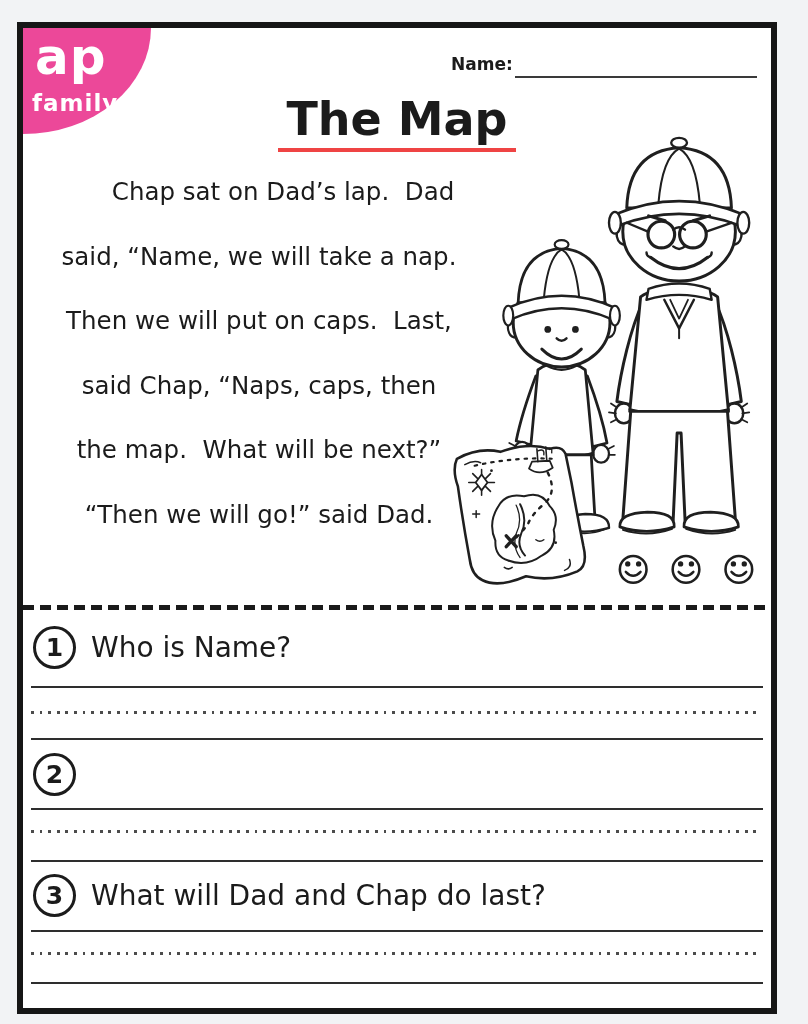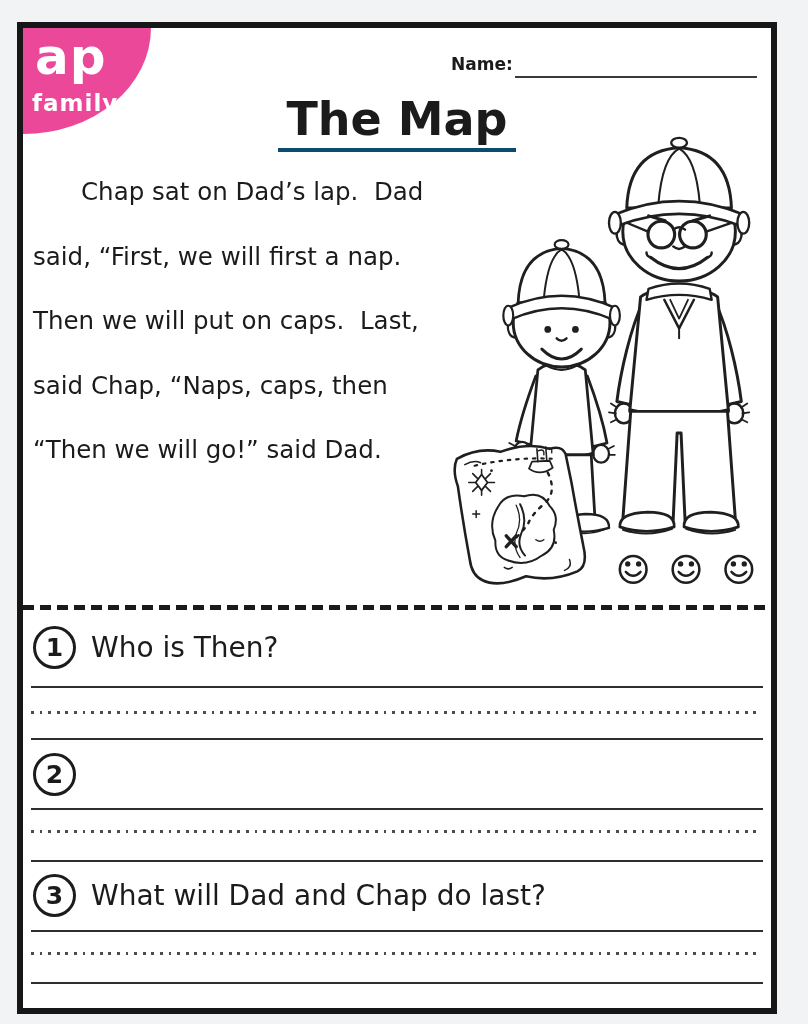--- a/index.html
+++ b/index.html
@@ -42,26 +42,26 @@
   .name-label{font-size:17px;font-weight:bold;line-height:28px;}
   .name-line{flex:1;border-bottom:2.5px solid #3a3a3a;height:26px;margin-left:2px;}
   
   .title-wrap{
     position:absolute;left:0;top:64px;width:748px;text-align:center;
   }
   .title{
     display:inline-block;
     font-size:46px;font-weight:bold;
     padding:0 8px 2px 8px;
-    border-bottom:4px solid #0c4a6e;
+    border-bottom:4px solid #ef4444;
     white-space:pre;
   }
   
   .passage{
-    position:absolute;left:10px;top:132px;width:452px;
+    position:absolute;left:10px;top:132px;width:452px;text-align:center;
   }
   .passage-line{
     white-space:pre;
     font-size:24.5px;
     line-height:64.5px;
     height:64.5px;
   }
   .passage-line.first{text-indent:48px;}
   
   .illus{
@@ -107,23 +107,24 @@
     <span class="name-label">Name:</span>
     <span class="name-line"></span>
   </div>
 
   <div class="title-wrap">
     <span class="title">The Map</span>
   </div>
 
   <div class="passage">
     <div class="passage-line first">Chap sat on Dad’s lap.  Dad</div>
-    <div class="passage-line">said, “First, we will first a nap.</div>
+    <div class="passage-line">said, “Name, we will take a nap.</div>
     <div class="passage-line">Then we will put on caps.  Last,</div>
     <div class="passage-line">said Chap, “Naps, caps, then</div>
+    <div class="passage-line">the map.  What will be next?”</div>
     <div class="passage-line">“Then we will go!” said Dad.</div>
   </div>
 
   <svg class="illus" viewBox="0 0 330 480" xmlns="http://www.w3.org/2000/svg">
     <g stroke="#1f1f1f" fill="#ffffff" stroke-linecap="round" stroke-linejoin="round">
 
       <g>
         <path d="M200,180 C188,206 178,248 174,280 L191,284 C196,250 203,214 212,188 Z" stroke-width="3"></path>
         <ellipse cx="181" cy="292" rx="9" ry="10" stroke-width="2.5"></ellipse>
         <path d="M174,286 l-6,-4 M173,292 l-7,-1 M174,298 l-6,3" fill="none" stroke-width="1.8"></path>
@@ -227,21 +228,21 @@
         <circle cx="303" cy="444.5" r="2.7" fill="#1f1f1f" stroke="none"></circle>
         <path d="M290,452.5 Q297.5,460.5 305,452.5" fill="none" stroke-width="2.4"></path>
       </g>
     </g>
   </svg>
 
   <div class="divider"></div>
 
   <div class="question" style="top:598px;">
     <span class="qnum">1</span>
-    <span class="qtext">Who is Then?</span>
+    <span class="qtext">Who is Name?</span>
   </div>
   <div class="ans-solid" style="top:658px;"></div>
   <div class="ans-dotted" style="top:683px;"></div>
   <div class="ans-solid" style="top:710px;"></div>
 
   <div class="question" style="top:725px;">
     <span class="qnum">2</span>
   </div>
   <div class="ans-solid" style="top:780px;"></div>
   <div class="ans-dotted" style="top:802px;"></div>

